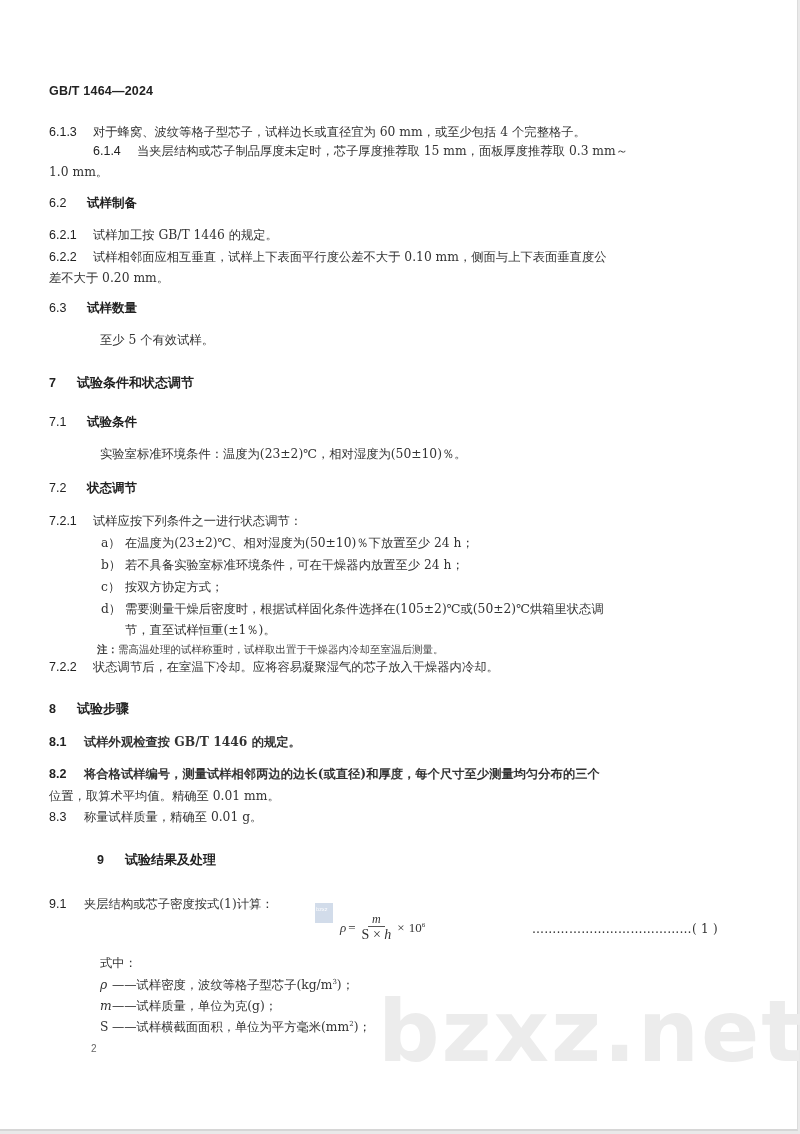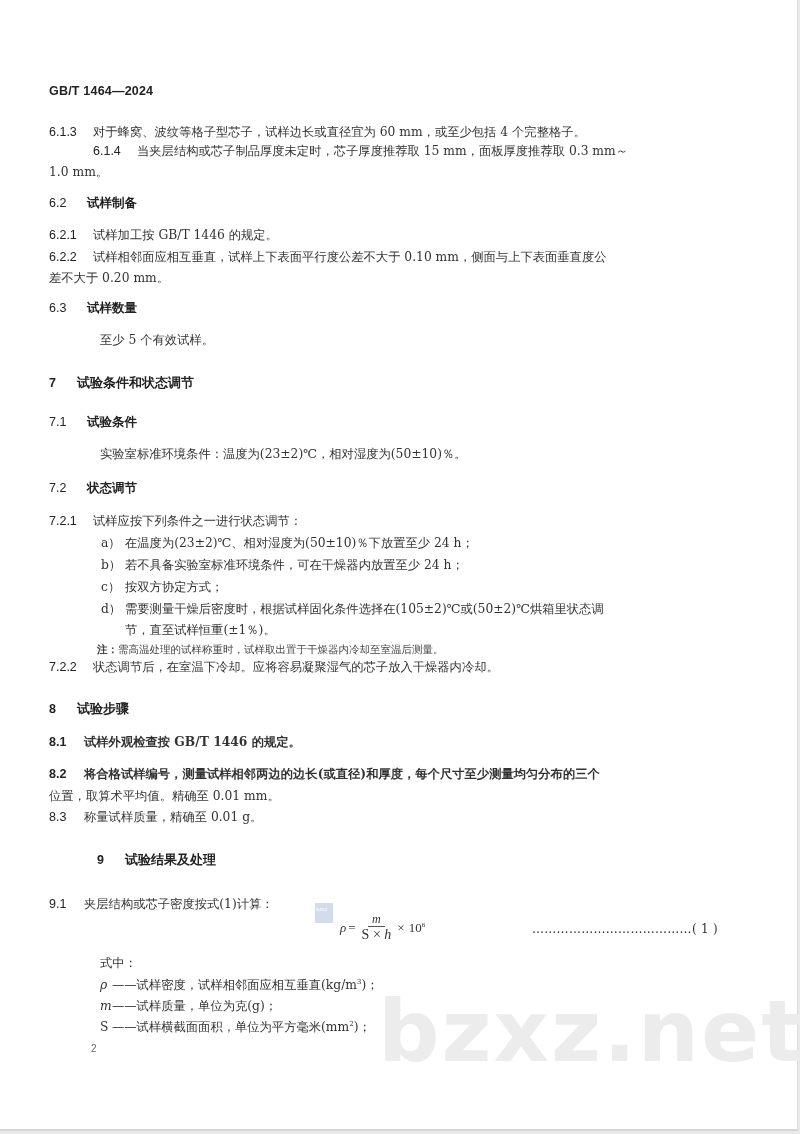--- a/index.html
+++ b/index.html
@@ -174,21 +174,21 @@
     <span>×</span>
     <span style="margin-left:4px;"><span>10</span><span class="sup">6</span></span>
   </div>
   <div class="abs eqnum">
     <span>…………………………………</span><span>( 1 )</span>
   </div>
 
   <div class="abs body" style="left:100px; top:955px;">式中：</div>
 
   <div class="abs body" style="left:100px; top:977px;">
-    <span class="ital" style="display:inline-block;width:12px;">ρ</span><span>——</span><span>试样密度，试样相邻面应相互垂直(kg/m</span><span class="sup">3</span><span>)；</span>
+    <span class="ital" style="display:inline-block;width:12px;">ρ</span><span>——</span><span>试样密度，波纹等格子型芯子(kg/m</span><span class="sup">3</span><span>)；</span>
   </div>
   <div class="abs body" style="left:100px; top:998px;">
     <span class="ital" style="display:inline-block;width:12px;">m</span><span>——</span><span>试样质量，单位为克(g)；</span>
   </div>
   <div class="abs body" style="left:100px; top:1019px;">
     <span style="display:inline-block;width:12px;">S</span><span>——</span><span>试样横截面面积，单位为平方毫米(mm</span><span class="sup">2</span><span>)；</span>
   </div>
 
   <div class="abs watermark">bzxz.net</div>
 

